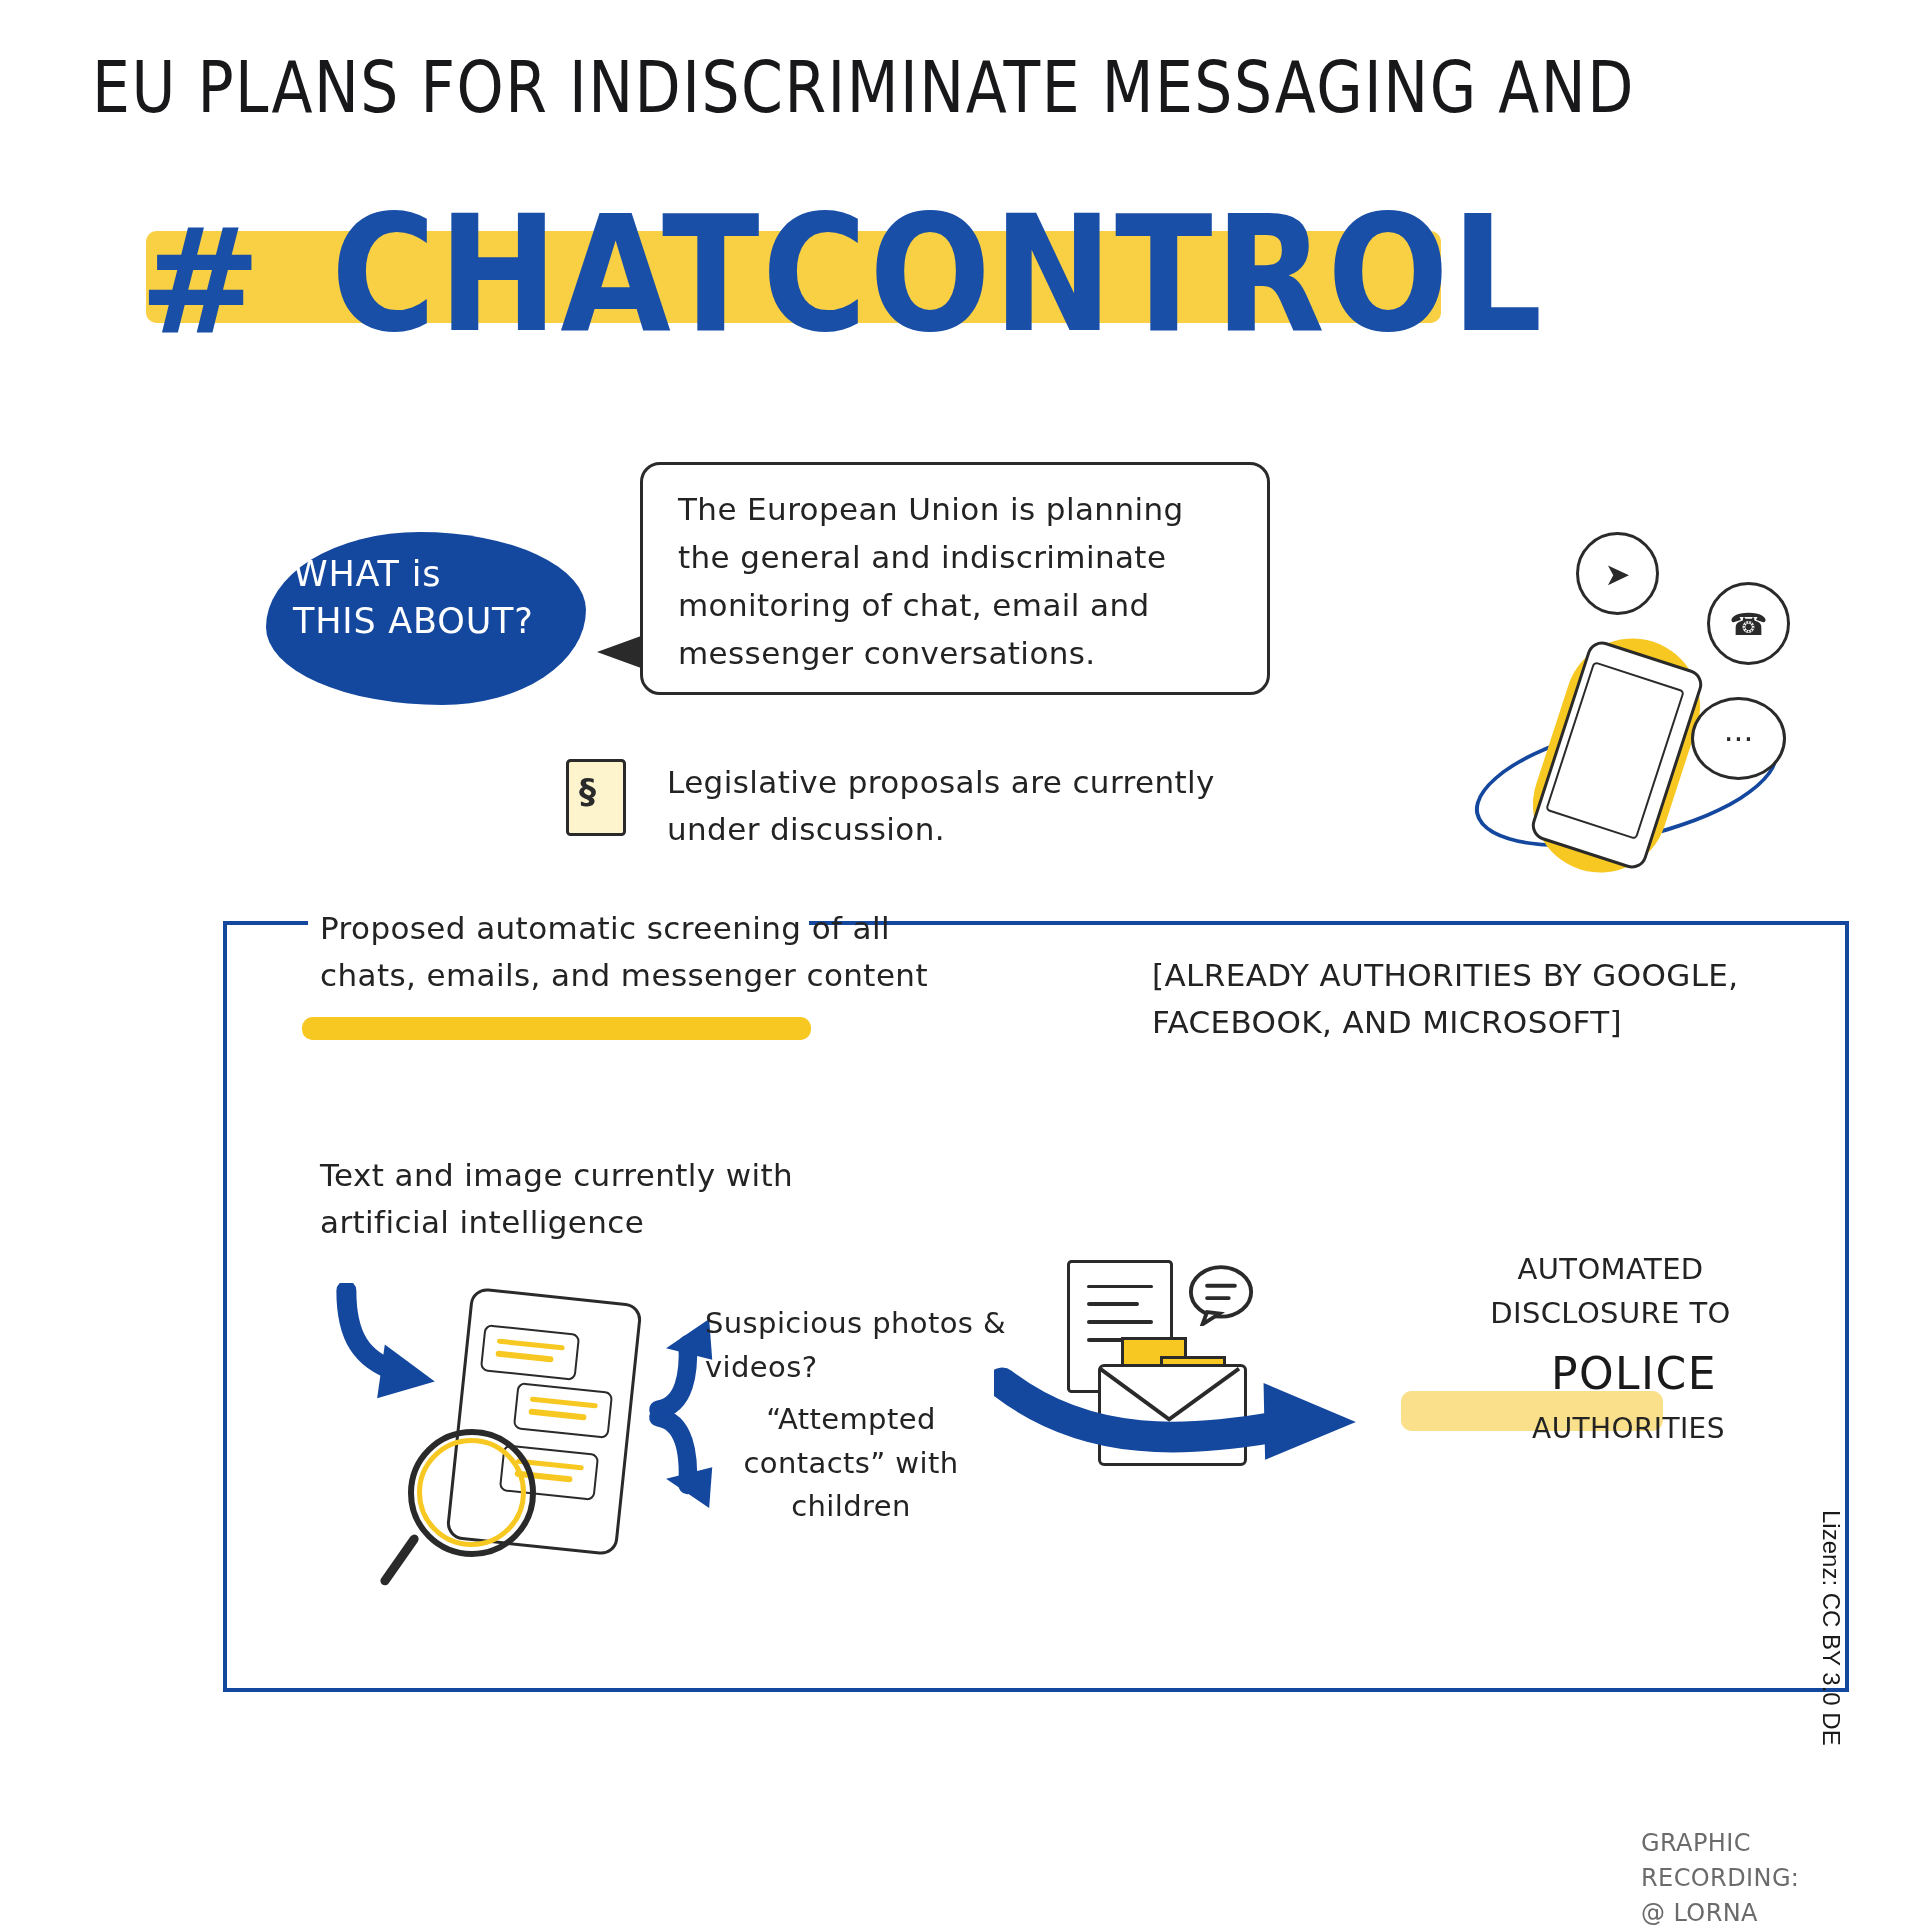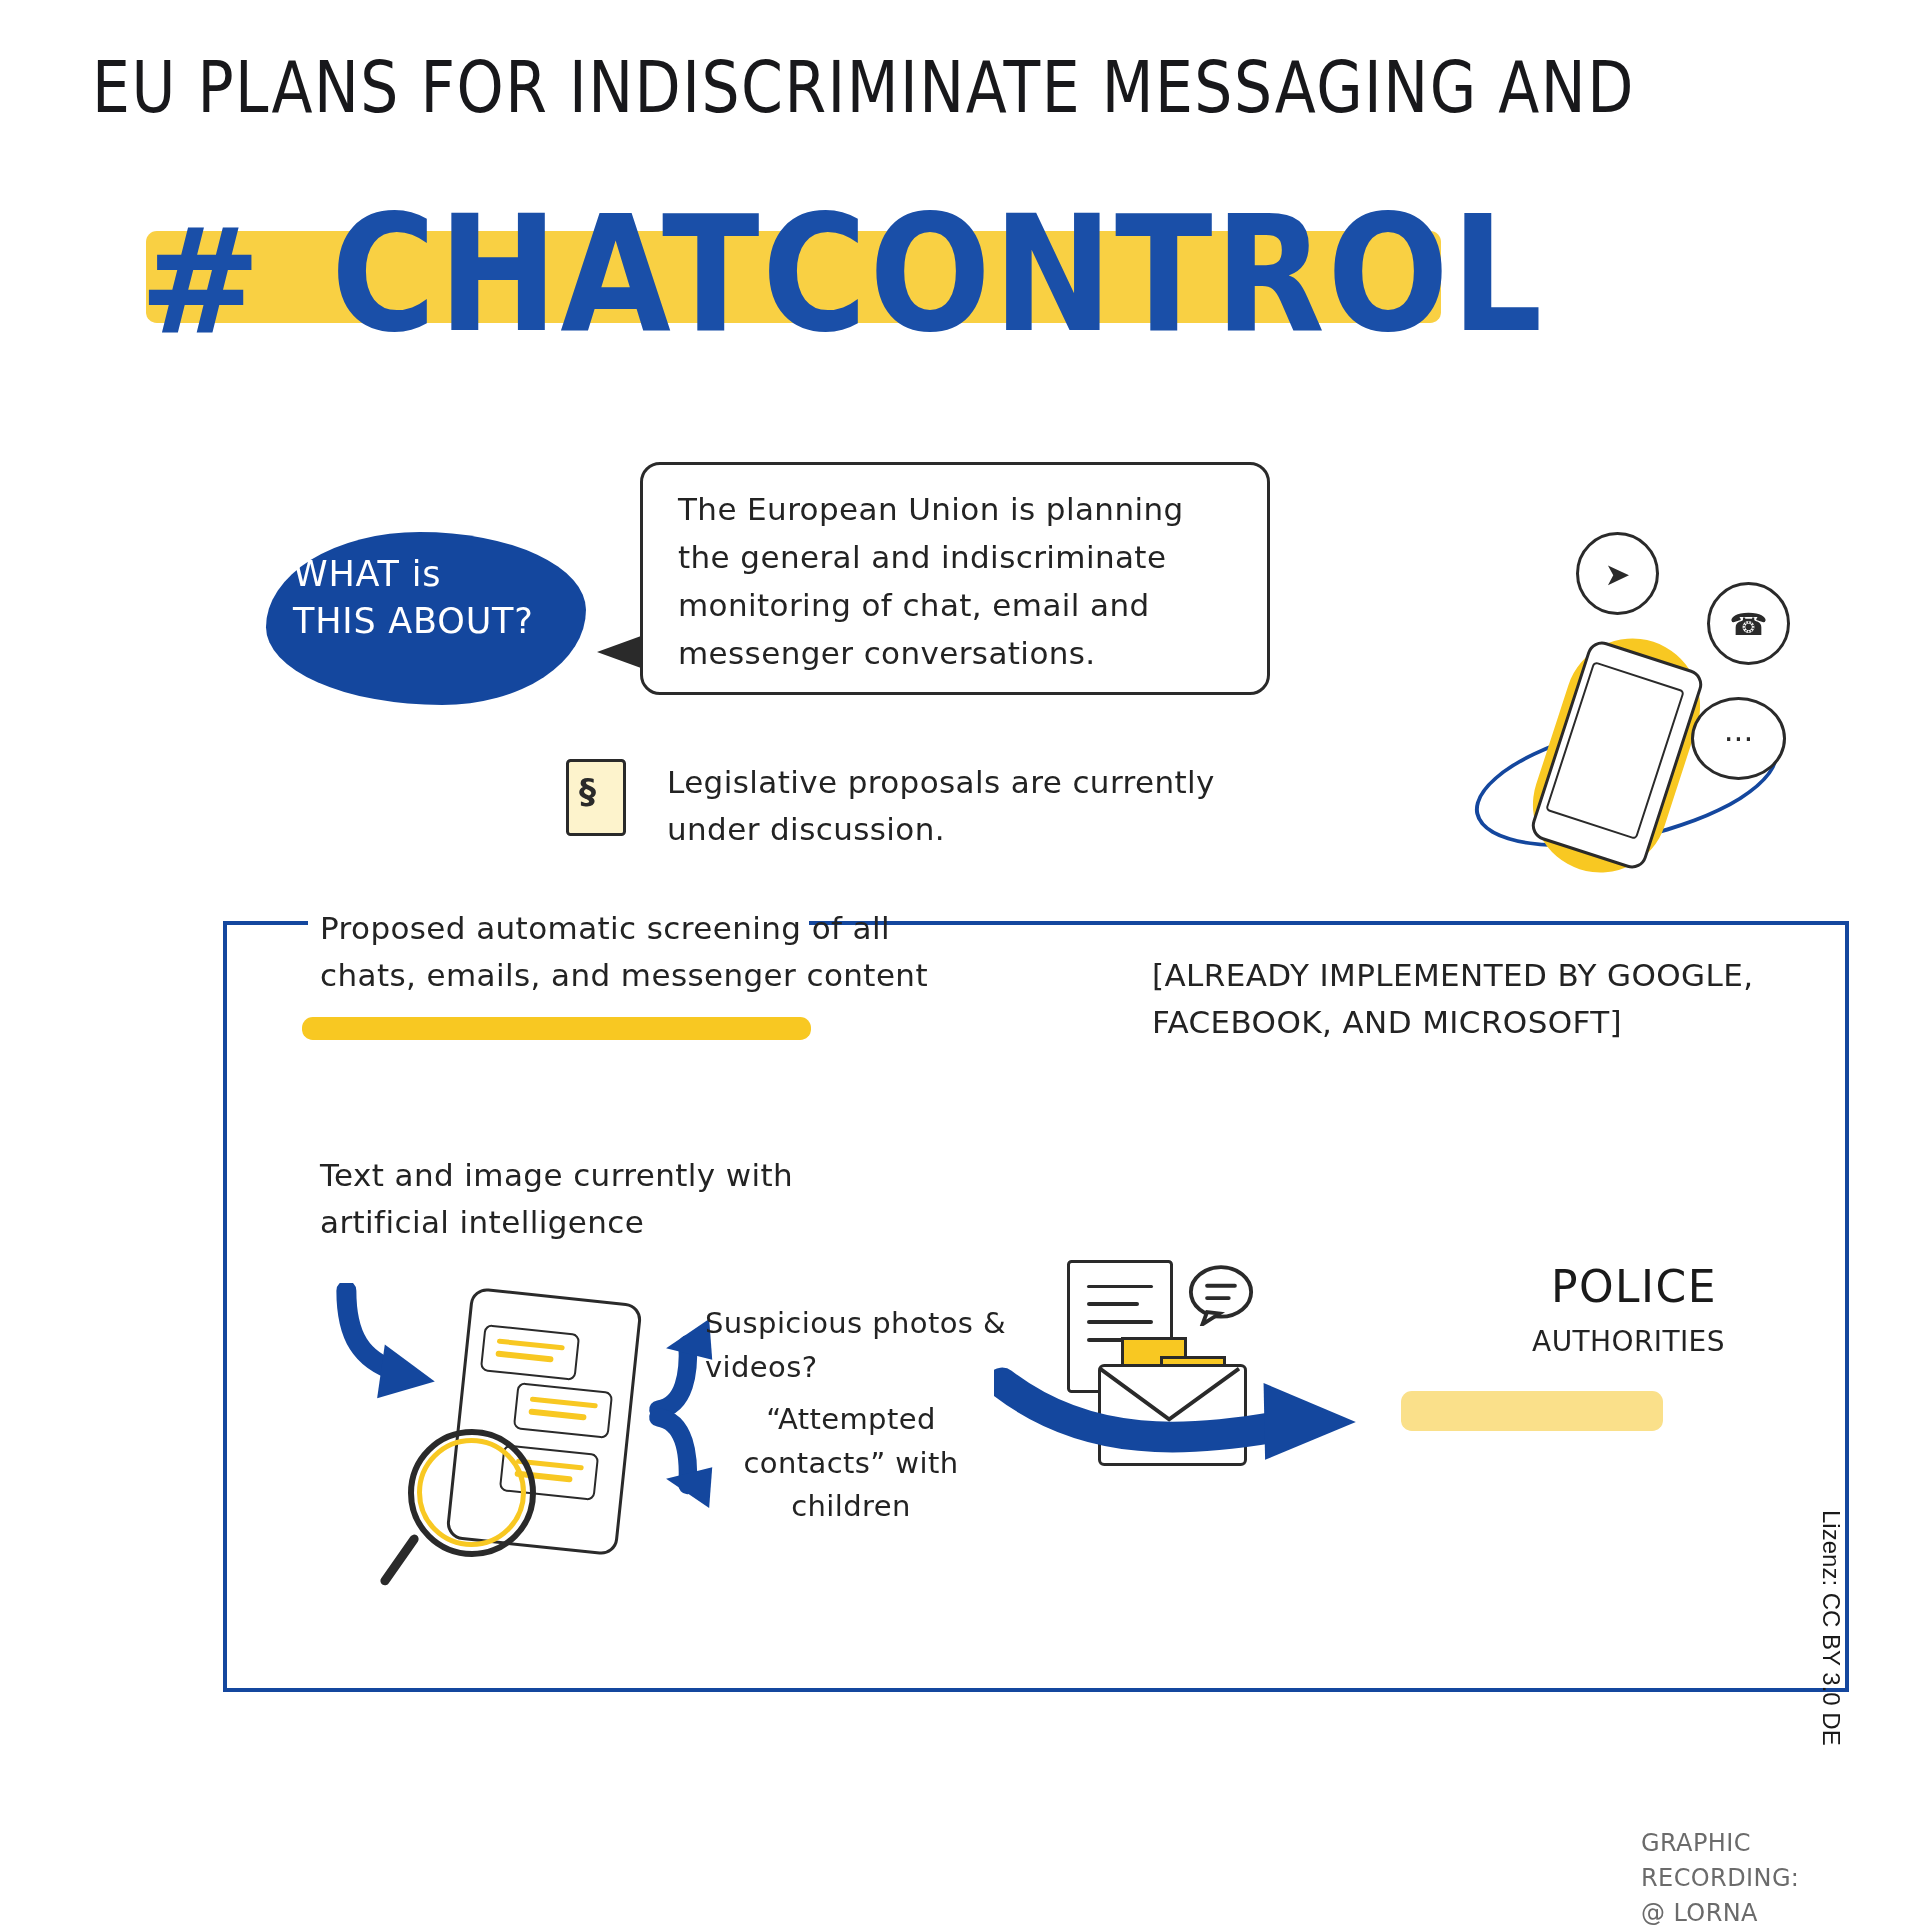--- a/index.html
+++ b/index.html
@@ -471,21 +471,21 @@
 <div class="abs bubble-round" id="msg-bubble-1">➤</div>
 <div class="abs bubble-round" id="msg-bubble-2">☎</div>
 <div class="abs bubble-round" id="msg-bubble-3">···</div>
 
 <div class="abs" id="main-frame"></div>
 <div class="abs" id="frame-gap-cover"></div>
 
 <div class="abs" id="proposed-highlight"></div>
 <div class="abs" id="proposed-text">Proposed automatic screening of all chats, emails, and messenger content</div>
 
-<div class="abs" id="already-text">[ALREADY IMPLEMENTED BY GOOGLE, FACEBOOK, AND MICROSOFT]</div>
+<div class="abs" id="already-text">[ALREADY AUTHORITIES BY GOOGLE, FACEBOOK, AND MICROSOFT]</div>
 
 <div class="abs" id="analysis-text">Text and image currently with artificial intelligence</div>
 
 <svg class="abs" id="arrow-down" viewBox="0 0 160 160">
   <path d="M20,10 C20,70 40,100 85,115" stroke="#14479e" stroke-width="26" fill="none" stroke-linecap="round"></path>
   <polygon points="70,80 135,128 60,150" fill="#14479e"></polygon>
 </svg>
 
 <div class="abs" id="small-phone"></div>
 <div class="abs chatline" id="chat-a">
@@ -534,20 +534,22 @@
   <path d="M2,6 L92,72 L183,6" stroke="#2a2a2a" stroke-width="5" fill="none"></path>
 </svg>
 
 <svg class="abs" id="big-arrow" viewBox="0 0 480 160">
   <path d="M10,35 C120,120 250,115 390,88" stroke="#14479e" stroke-width="40" fill="none" stroke-linecap="round"></path>
   <polygon points="350,35 470,86 352,135" fill="#14479e"></polygon>
 </svg>
 
 <div class="abs" id="police-highlight"></div>
 <div class="abs" id="police-block">
+  <div class="nowrap">AUTOMATED
+DISCLOSURE TO</div>
   <div style="margin-top:6.2px;">
     <span id="police-word">POLICE</span>
     <span style="font-size:28px;margin-left:36px;">AUTHORITIES</span>
   </div>
 </div>
 
 <div class="abs" id="license">Lizenz: CC BY 3.0 DE</div>
 <div class="abs" id="credit">
   <div>GRAPHIC RECORDING:</div>
   <div>@ LORNA SCHÜTTE</div>

